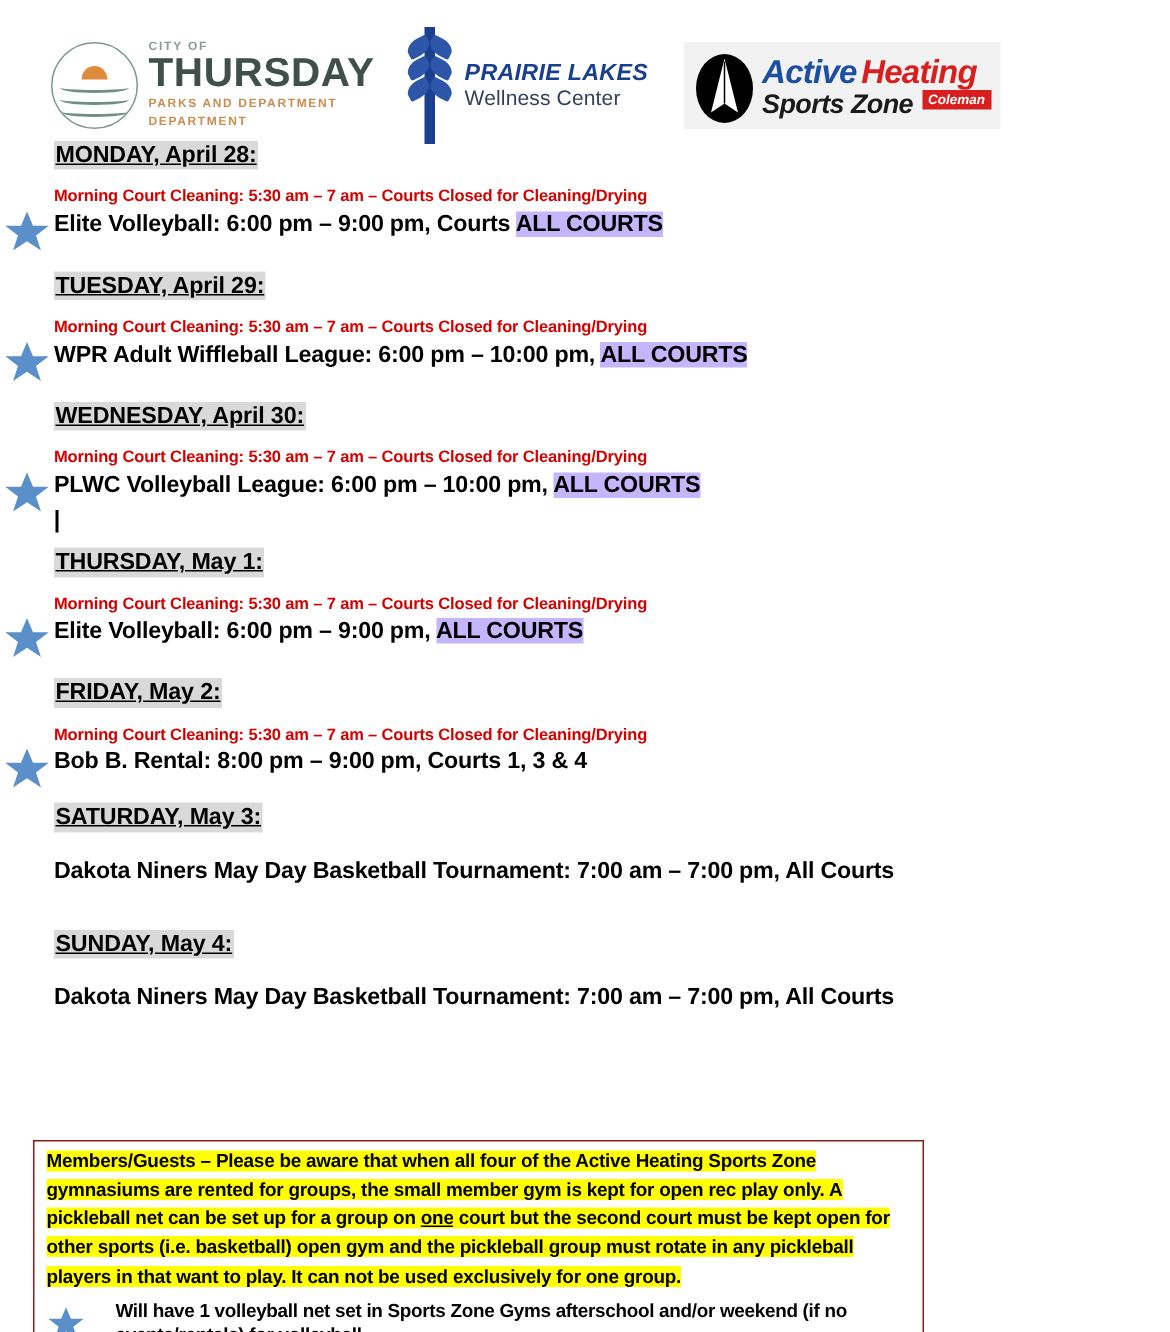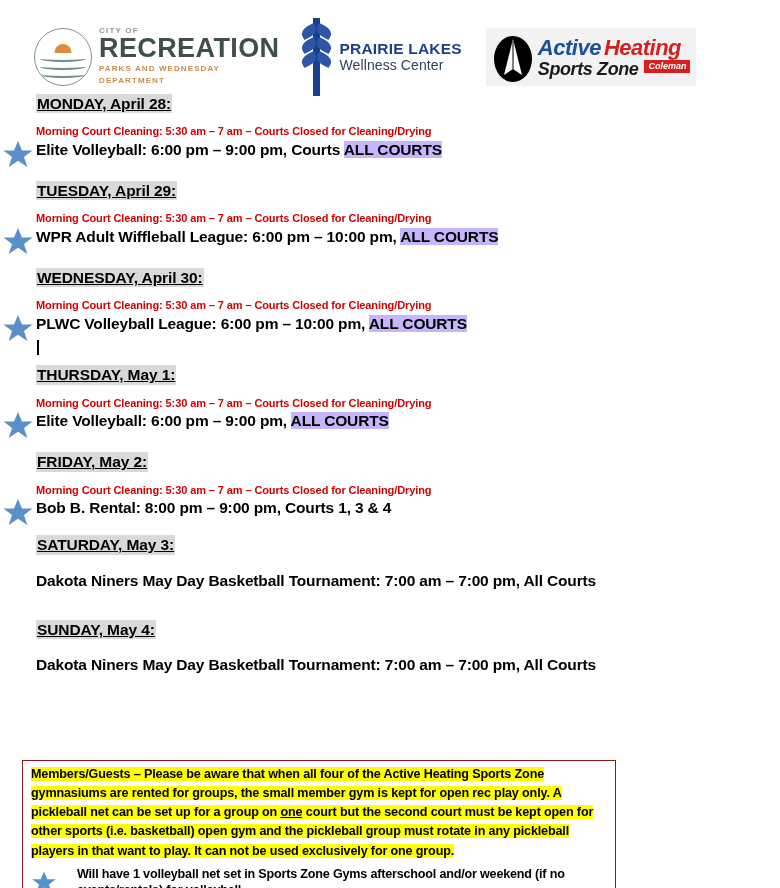--- a/index.html
+++ b/index.html
@@ -117,20 +117,21 @@
     height: 11px;
     background: #2d55a8;
     border-radius: 60% 10% 60% 10%;
   }
   .pl-text { line-height: 1.05; }
   .pl-title {
     font-size: 15.5px;
     font-weight: bold;
     color: #1b3f8f;
     letter-spacing: 0.2px;
+    font-style: italic;
   }
   .pl-sub {
     font-size: 14px;
     color: #33415c;
     letter-spacing: 0.1px;
     margin-top: 1px;
   }
 
   
   .logo-active {
@@ -285,22 +286,22 @@
 
   <div class="logo-watertown">
     <div class="wt-seal">
       <div class="wt-sun"></div>
       <div class="wt-wave wt-w1"></div>
       <div class="wt-wave wt-w2"></div>
       <div class="wt-wave wt-w3"></div>
     </div>
     <div class="wt-text">
       <div class="wt-cityof">CITY OF</div>
-      <div class="wt-name">RECREATION</div>
-      <div class="wt-dept">PARKS AND WEDNESDAY</div>
+      <div class="wt-name">THURSDAY</div>
+      <div class="wt-dept">PARKS AND DEPARTMENT</div>
       <div class="wt-dept">DEPARTMENT</div>
     </div>
   </div>
 
   <div class="logo-prairie">
     <div class="pl-wheat">
       <div class="pl-stem"></div>
       <div class="pl-leaf" style="left:-1px; top:8px;  transform:rotate(-28deg);"></div>
       <div class="pl-leaf" style="left:14px; top:8px;  transform:rotate(28deg) scaleX(-1);"></div>
       <div class="pl-leaf" style="left:-1px; top:22px; transform:rotate(-28deg);"></div>

